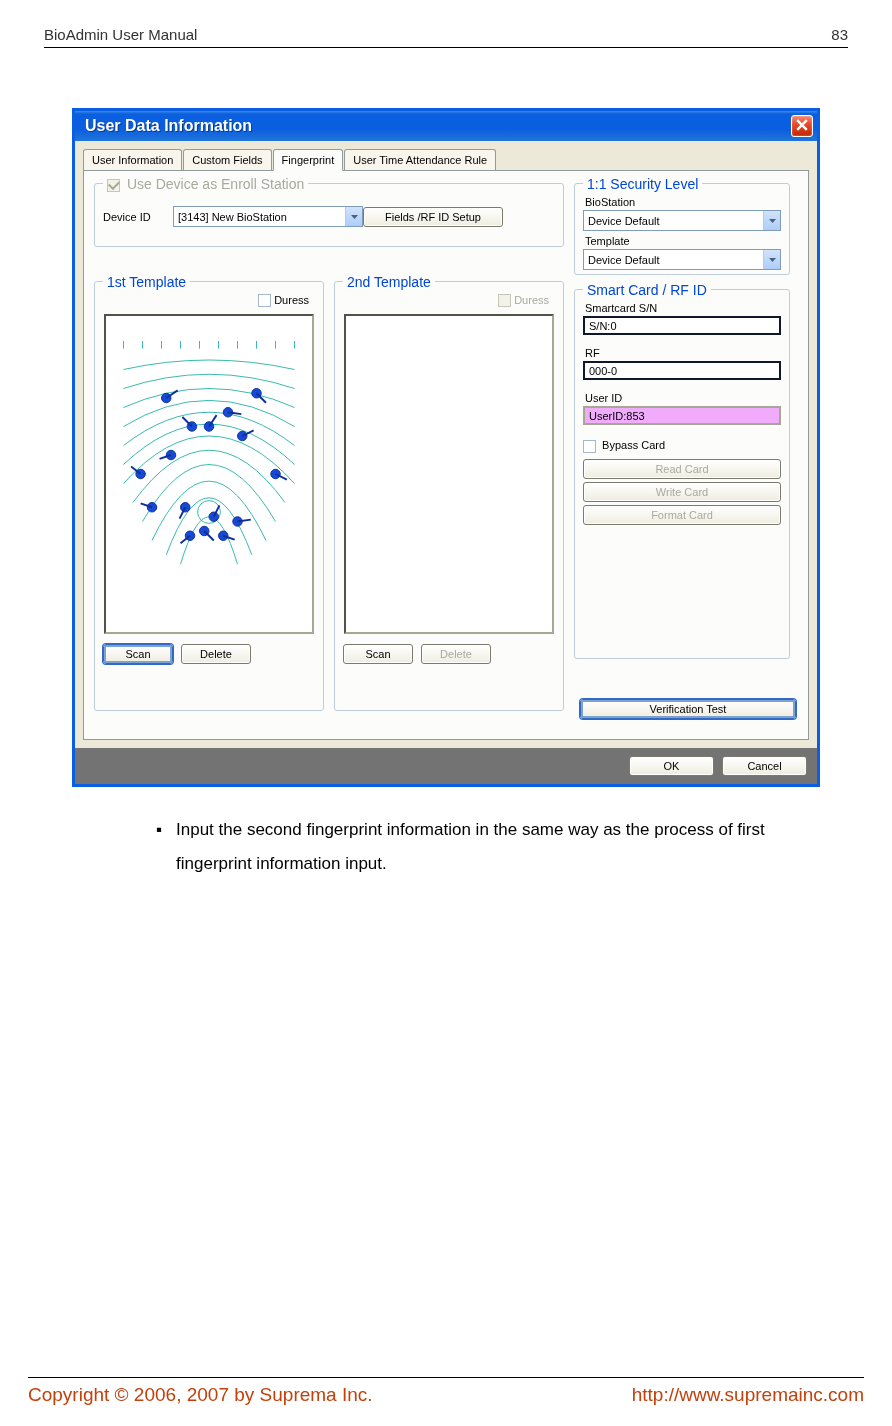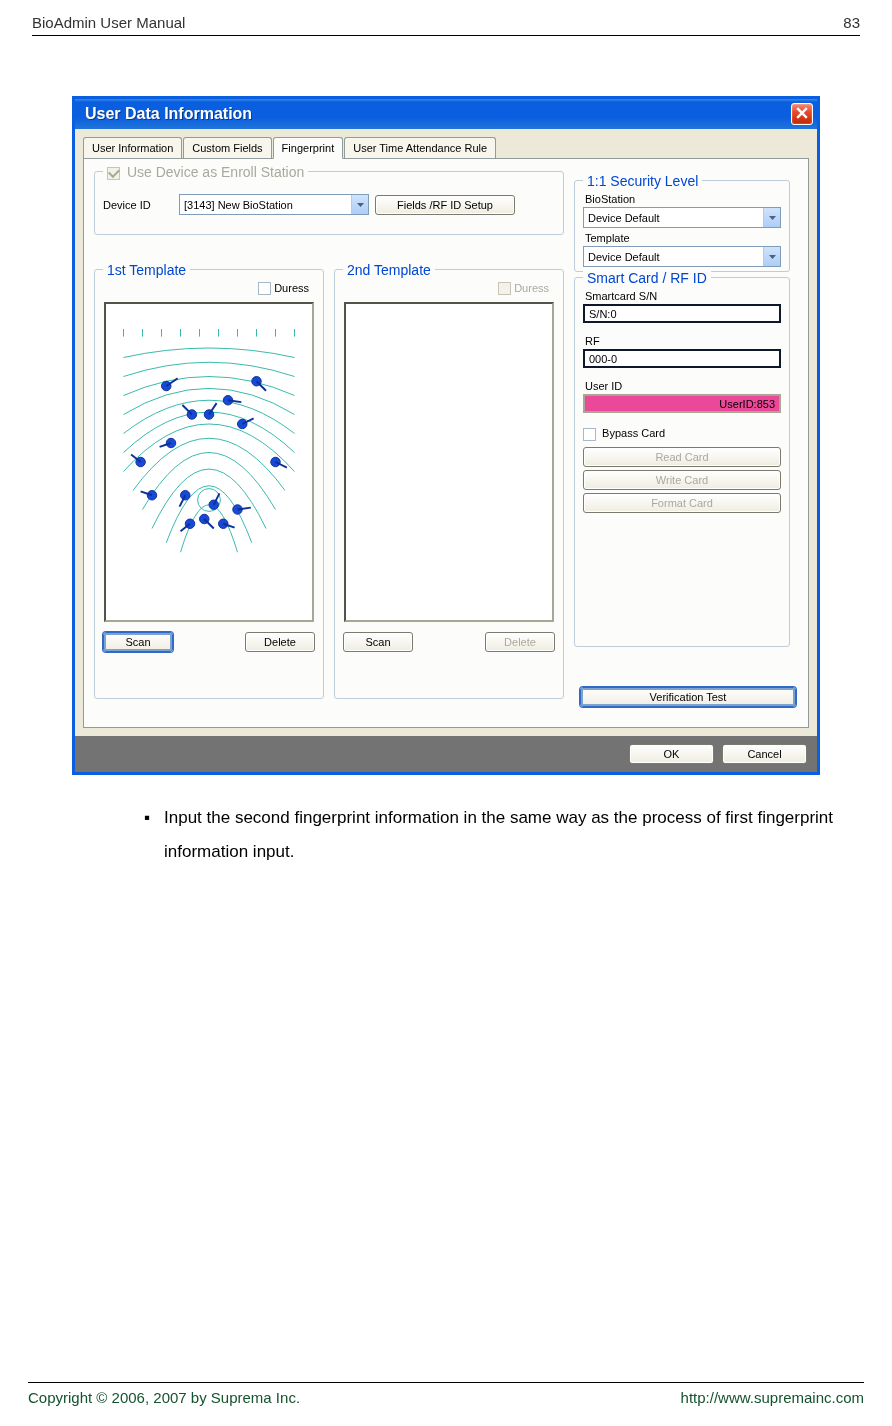--- a/index.html
+++ b/index.html
@@ -7,21 +7,21 @@
     margin: 0;
     padding: 0;
     font-family: Arial, sans-serif;
     background: #fff;
     width: 892px;
   }
   .page {
     width: 892px;
     height: 1426px;
     position: relative;
-    padding: 4px;
+    padding: 16px;
   }
   .header {
     display: flex;
     justify-content: space-between;
     padding: 10px 28px 4px 28px;
     font-size: 15px;
     color: #333;
   }
   .header-line {
     border-bottom: 1px solid #000;
@@ -95,21 +95,21 @@
   .fieldset .legend {
     position: absolute;
     top: -8px;
     left: 8px;
     background: #fcfcfa;
     padding: 0 4px;
     color: #0046d5;
     font-size: 14px;
   }
   .fs-enroll { left: 10px; top: 12px; width: 470px; height: 64px; }
-  .fs-security { left: 490px; top: 21px; width: 216px; height: 92px; }
+  .fs-security { left: 490px; top: 12px; width: 216px; height: 92px; }
   .fs-tpl1 { left: 10px; top: 110px; width: 230px; height: 430px; }
   .fs-tpl2 { left: 250px; top: 110px; width: 230px; height: 430px; }
   .fs-card { left: 490px; top: 118px; width: 216px; height: 370px; }
   .checkbox {
     width: 13px; height: 13px;
     border: 1px solid #a7b8c9;
     display: inline-flex; align-items:center; justify-content:center;
     background: #fff;
     vertical-align: middle;
     margin-right: 3px;
@@ -118,21 +118,21 @@
     content: '';
     width: 8px; height: 5px;
     border-left: 2px solid #55b05a;
     border-bottom: 2px solid #55b05a;
     transform: rotate(-45deg) translate(1px,-1px);
     display:block;
   }
   .checkbox.disabled { border-color:#c6c6b8; background:#f4f2e8; }
   .checkbox.disabled.checked::after { border-color:#a7a893; }
   .label-disabled { color:#a9a9a0; }
-  .row { display:flex; align-items:center; gap:6px; }
+  .row { display:flex; align-items:center; }
   .select {
     display:flex; align-items:center;
     border:1px solid #7f9db9; background:#fff; height:21px;
     padding-left:4px; font-size:11px;
   }
   .select .arrow {
     width:17px; height:19px;
     background: linear-gradient(to bottom,#cfe3fb,#aecdf7);
     border-left:1px solid #b5cbe6;
     display:flex; align-items:center; justify-content:center;
@@ -149,31 +149,31 @@
     text-align:center;
     box-shadow: 0 0 0 1px #fff inset;
   }
   .btn.focus { box-shadow: 0 0 0 2px #7da2ce inset, 0 0 0 1px #3169c6; border-color:#3169c6; }
   .btn.disabled { color:#a9a9a0; }
   .input {
     border:2px solid #0f172a; background:#fff; height:19px;
     padding:0 4px; font-size:11px; display:flex; align-items:center;
     width:100%;
   }
-  .input.readonly { background:#ec4899; border-color:#a7a893;justify-content:flex-end; }
+  .input.readonly { background:#f0abfc; border-color:#a7a893; }
   .fp-box {
     border:2px inset #a7a893;
     background:#fff;
     width:210px; height:320px;
     margin:4px auto;
     position:relative;
     overflow:hidden;
   }
   .duress-row { display:flex; justify-content:flex-end; align-items:center; padding:0 6px; height:20px; }
-  .tpl-btns { display:flex; gap:8px; justify-content:space-between; margin-top:10px; }
+  .tpl-btns { display:flex; gap:8px; justify-content:flex-start; margin-top:10px; }
   .small-label { font-size:11px; margin:4px 0 2px 2px; display:block; }
   .card-btns .btn { width:100%; margin-top:3px; }
   .dlg-footer {
     display:flex; justify-content:flex-end; gap:8px;
     padding:8px 10px;
     background:#737373;
   }
   .instruction {
     display:flex;
     margin: 26px 50px 0 140px;
@@ -182,21 +182,21 @@
     color:#000;
   }
   .instruction .bullet { margin-right:14px; }
   .footer {
     position:absolute;
     bottom:20px; left:0; right:0;
   }
   .footer-line { border-top:1px solid #000; margin:0 28px 6px 28px; }
   .footer-row {
     display:flex; justify-content:space-between;
-    padding:0 28px; font-size:15px; color:#14532d;
+    padding:0 28px; font-size:19px; color:#c2410c;
   }
   
   .fp-pattern {
     position:absolute; inset:8px;
   }
   .fp-pattern svg { width:100%; height:100%; }
 </style>
 </head>
 <body>
 

